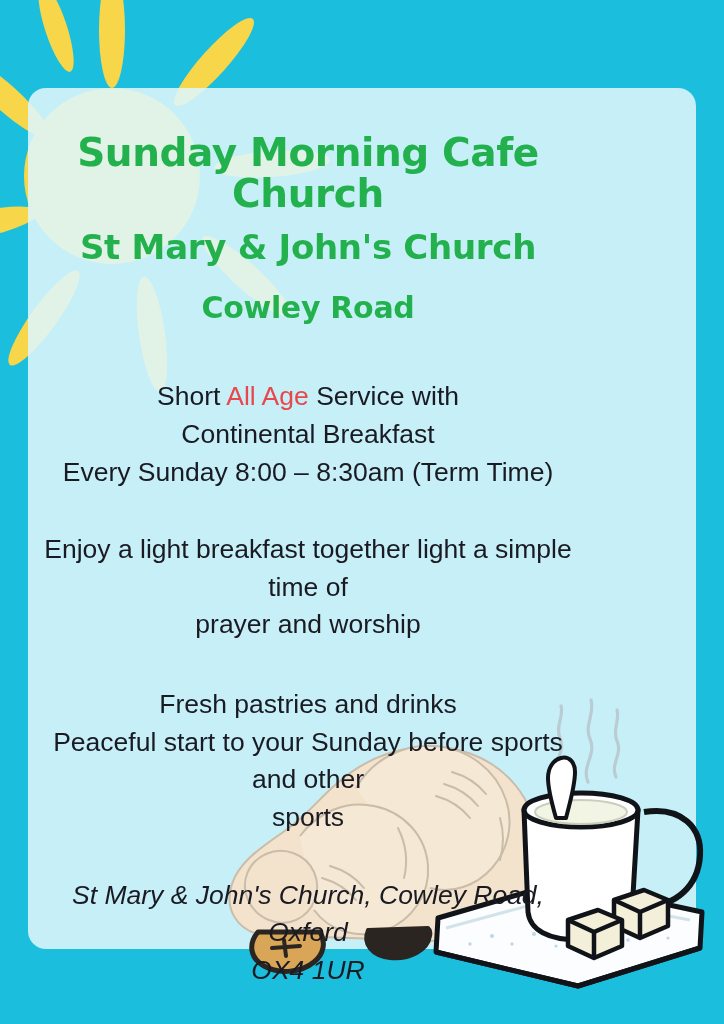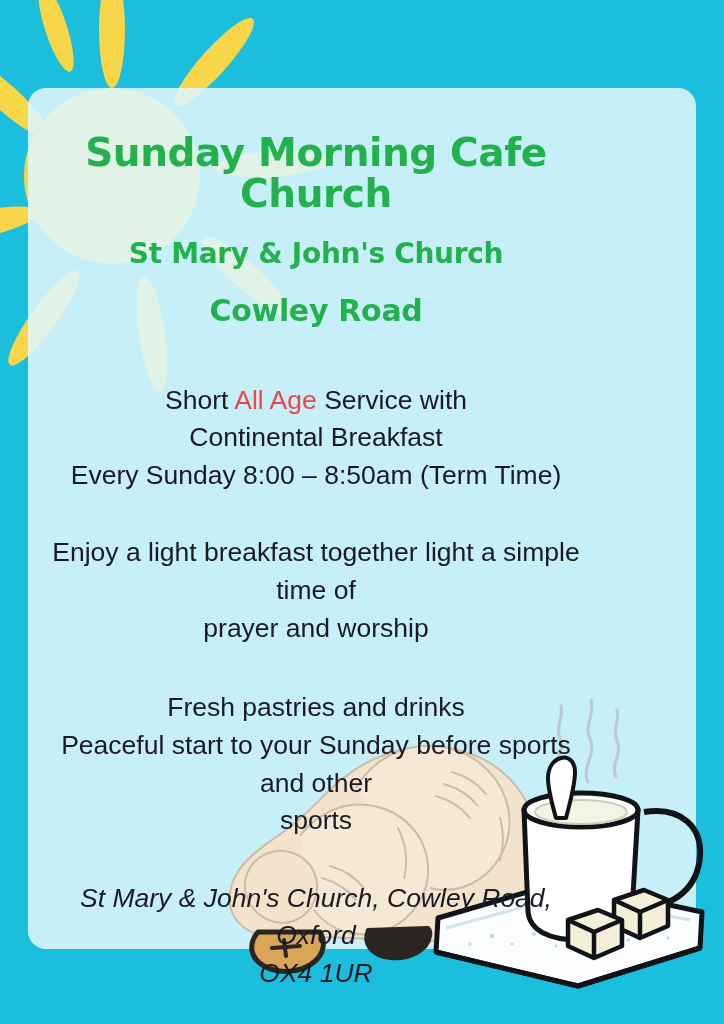--- a/index.html
+++ b/index.html
@@ -48,41 +48,41 @@
     left: 0;
     top: 0;
     width: 724px;
     height: 1024px;
     pointer-events: none;
   }
 
   
   #text-layer {
     position: absolute;
-    left: 28px;
+    left: 20px;
     top: 88px;
     width: 576px;
     height: 861px;
     text-align: center;
   }
 
   .title-main {
     margin: 0;
     padding-top: 44px;
     font-size: 39px;
     font-weight: bold;
     color: #23B14D;
     letter-spacing: -0.4px;
     line-height: 1.06;
     font-family: "DejaVu Sans", sans-serif;
   }
   .title-sub {
-    margin: 12px;
+    margin: 2px;
     padding-top: 11px;
-    font-size: 28px;
+    font-size: 34px;
     font-weight: bold;
     color: #23B14D;
     letter-spacing: -0.3px;
     line-height: 1.12;
     font-family: "DejaVu Sans", sans-serif;
   }
   .title-sub2 {
     margin: 16px;
     padding-top: 9px;
     font-size: 30px;
@@ -266,21 +266,21 @@
 
     <h2 class="title-sub">St Mary &amp; John's Church</h2>
 
     <h2 class="title-sub2">Cowley Road</h2>
 
     <p class="body-block" id="body-1">
       <span class="ln">
         <span>Short </span><span class="accent-red">All Age</span><span> Service with</span>
       </span>
       <span class="ln">Continental Breakfast</span>
-      <span class="ln">Every Sunday 8:00 – 8:50am (Term Time)</span>
+      <span class="ln">Every Sunday 8:00 – 8:30am (Term Time)</span>
     </p>
 
     <p class="body-block" id="body-2">
       <span class="ln">Enjoy a light breakfast together light a simple time of</span>
       <span class="ln">prayer and worship</span>
     </p>
 
     <p class="body-block" id="body-3">
       <span class="ln">Fresh pastries and drinks</span>
       <span class="ln">Peaceful start to your Sunday before sports and other</span>

